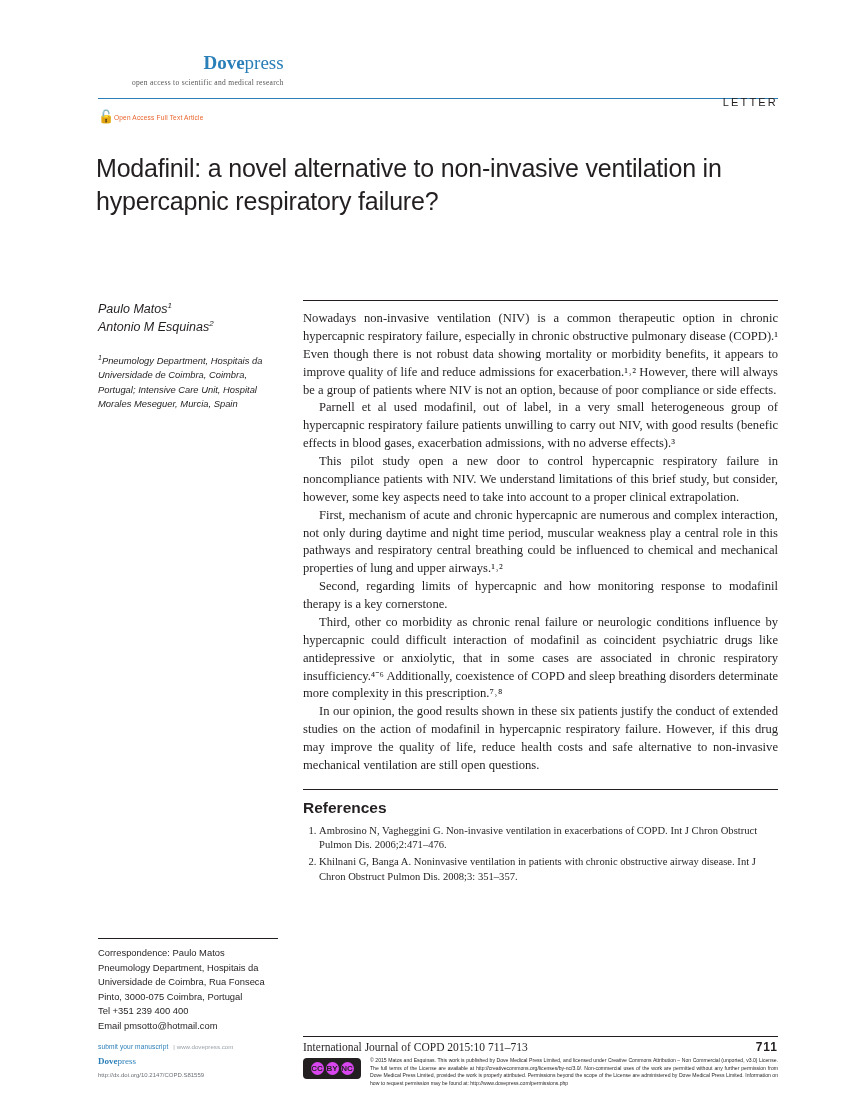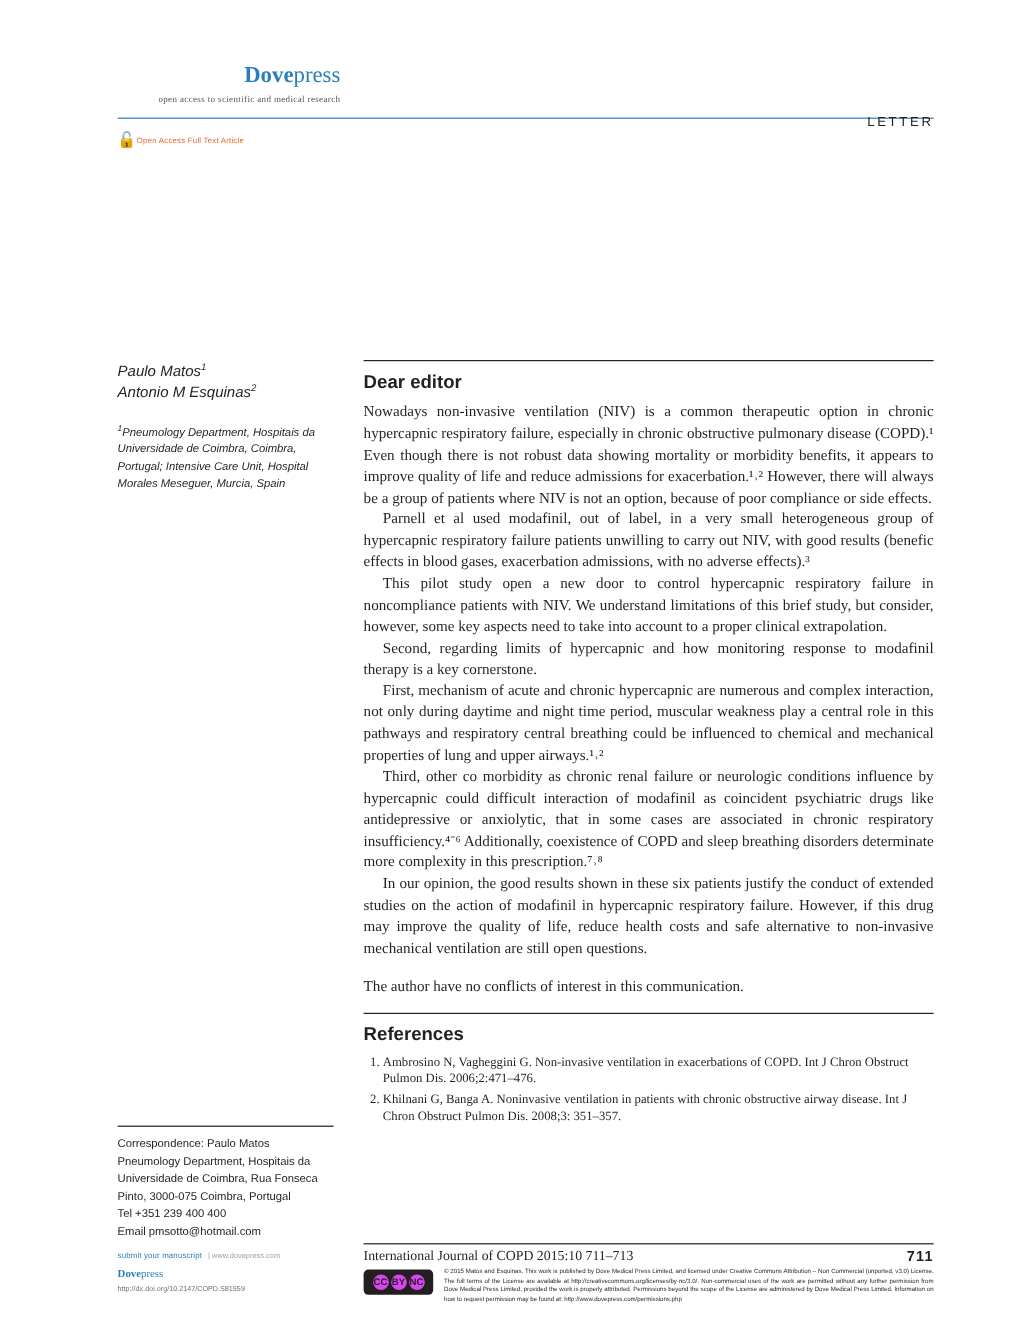--- a/index.html
+++ b/index.html
@@ -308,20 +308,21 @@
 
   <div class="rule-top"></div>
 
   <div class="openaccess">
     <span class="oa-icon">🔓</span>
     <span class="oa-text">Open Access Full Text Article</span>
   </div>
 
   <div class="letter-label">LETTER</div>
 
+  <h1 class="article-title">Modafinil: a novel alternative to non-invasive ventilation in hypercapnic respiratory failure?</h1>
 
   <div class="left-col">
     <div class="authors">
       <div><span>Paulo Matos</span><sup>1</sup></div>
       <div><span>Antonio M Esquinas</span><sup>2</sup></div>
     </div>
     <div class="affil">
       <sup>1</sup><span>Pneumology Department, Hospitais da Universidade de Coimbra, Coimbra, Portugal; Intensive Care Unit, Hospital Morales Meseguer, Murcia, Spain</span>
     </div>
   </div>
@@ -338,32 +339,30 @@
 
   <div class="submit-line">
     <span class="submit-text">submit your manuscript</span>
     <span class="submit-url">| www.dovepress.com</span>
   </div>
   <div class="dove-small"><span>Dove</span><span class="light">press</span></div>
   <div class="doi-small">http://dx.doi.org/10.2147/COPD.S81559</div>
 
   <div class="right-col">
     <div class="rule-section"></div>
-    <h2 class="sec">Dear editor</h2>
 
     <p class="body">Nowadays non-invasive ventilation (NIV) is a common therapeutic option in chronic hypercapnic respiratory failure, especially in chronic obstructive pulmonary disease (COPD).¹ Even though there is not robust data showing mortality or morbidity benefits, it appears to improve quality of life and reduce admissions for exacerbation.¹˒² However, there will always be a group of patients where NIV is not an option, because of poor compliance or side effects.</p>
     <p class="body ind">Parnell et al used modafinil, out of label, in a very small heterogeneous group of hypercapnic respiratory failure patients unwilling to carry out NIV, with good results (benefic effects in blood gases, exacerbation admissions, with no adverse effects).³</p>
     <p class="body ind">This pilot study open a new door to control hypercapnic respiratory failure in noncompliance patients with NIV. We understand limitations of this brief study, but consider, however, some key aspects need to take into account to a proper clinical extrapolation.</p>
+    <p class="body ind">First, mechanism of acute and chronic hypercapnic are numerous and complex interaction, not only during daytime and night time period, muscular weakness play a central role in this pathways and respiratory central breathing could be influenced to chemical and mechanical properties of lung and upper airways.¹˒²</p>
     <p class="body ind">Second, regarding limits of hypercapnic and how monitoring response to modafinil therapy is a key cornerstone.</p>
-    <p class="body ind">First, mechanism of acute and chronic hypercapnic are numerous and complex interaction, not only during daytime and night time period, muscular weakness play a central role in this pathways and respiratory central breathing could be influenced to chemical and mechanical properties of lung and upper airways.¹˒²</p>
     <p class="body ind">Third, other co morbidity as chronic renal failure or neurologic conditions influence by hypercapnic could difficult interaction of modafinil as coincident psychiatric drugs like antidepressive or anxiolytic, that in some cases are associated in chronic respiratory insufficiency.⁴⁻⁶ Additionally, coexistence of COPD and sleep breathing disorders determinate more complexity in this prescription.⁷˒⁸</p>
     <p class="body ind">In our opinion, the good results shown in these six patients justify the conduct of extended studies on the action of modafinil in hypercapnic respiratory failure. However, if this drug may improve the quality of life, reduce health costs and safe alternative to non-invasive mechanical ventilation are still open questions.</p>
 
     <div class="disclosure-wrap">
-      <p class="body">The author have no conflicts of interest in this communication.</p>
     </div>
 
     <div class="references-wrap">
       <div class="rule-section"></div>
       <h2 class="sec">References</h2>
       <ol class="refs">
         <li>Ambrosino N, Vagheggini G. Non-invasive ventilation in exacerbations of COPD. Int J Chron Obstruct Pulmon Dis. 2006;2:471–476.</li>
         <li>Khilnani G, Banga A. Noninvasive ventilation in patients with chronic obstructive airway disease. Int J Chron Obstruct Pulmon Dis. 2008;3: 351–357.</li>
       </ol>
     </div>

